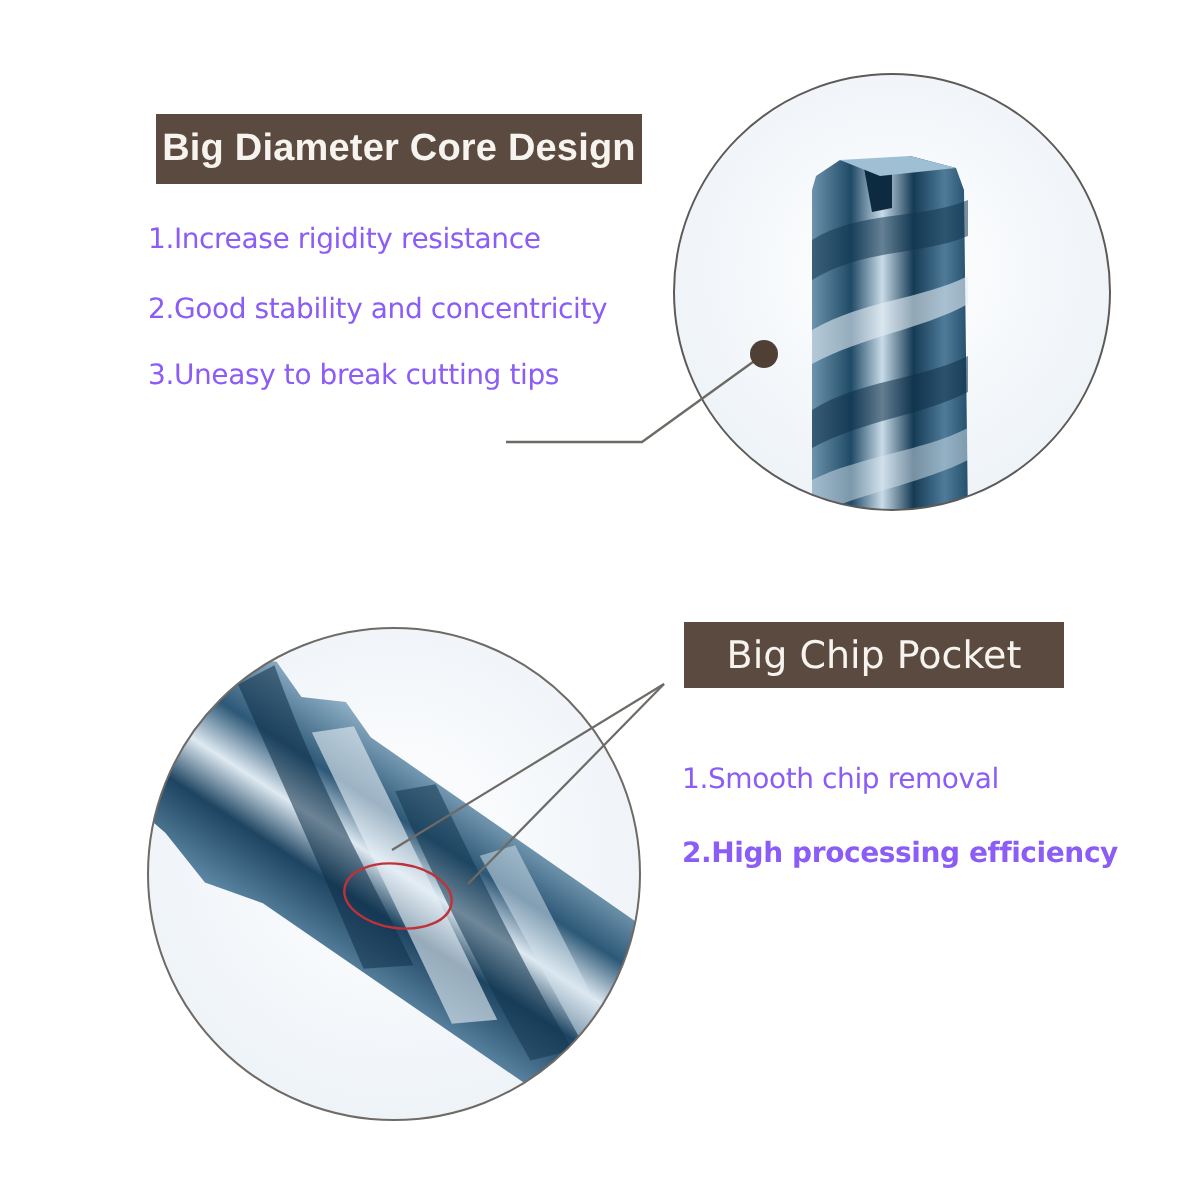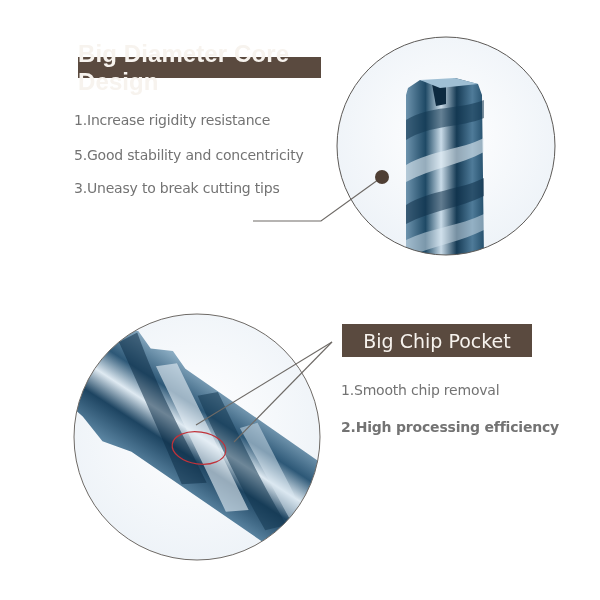--- a/index.html
+++ b/index.html
@@ -1,23 +1,23 @@
 <!DOCTYPE html>
 <html><head>
   <meta charset="utf-8">
   <style>
     html, body { margin:0; padding:0; background:#ffffff; }
     body { width:600px; height:600px; position:relative; overflow:hidden;
            font-family:"Liberation Sans", "DejaVu Sans", sans-serif; }
     .header-box { position:absolute; background:#5a4a3f; color:#f7f3ee;
                   display:flex; align-items:center; justify-content:center;
                   font-weight:normal; }
-    #h1 { left:78px; top:57px; width:243px; height:21px; font-size:24px; font-weight:bold; letter-spacing:0.1px; }
-    #h2 { left:342px; top:324px; width:190px; height:33px; font-size:19px; font-family:"DejaVu Sans", sans-serif; font-weight:normal; }
-    .feat { position:absolute; font-size:14px; color:#737373;
+    #h1 { left:78px; top:57px; width:243px; height:35px; font-size:19px; font-weight:bold; letter-spacing:0.1px; }
+    #h2 { left:342px; top:311px; width:190px; height:33px; font-size:19px; font-family:"DejaVu Sans", sans-serif; font-weight:normal; }
+    .feat { position:absolute; font-size:14px; color:#8b5cf6;
             font-family:"DejaVu Sans", sans-serif; white-space:nowrap; letter-spacing:-0.2px; }
     svg.overlay { position:absolute; left:0; top:0; width:600px; height:600px; }
   </style>
 </head>
 <body>
 
 <svg class="overlay" viewBox="0 0 600 600">
   <defs>
     <radialGradient id="bg1" cx="50%" cy="45%" r="55%">
       <stop offset="0%" stop-color="#ffffff"></stop>
@@ -76,18 +76,18 @@
   </g>
 
   <ellipse cx="199" cy="448" rx="27" ry="16" fill="none" stroke="#c0323a" stroke-width="1.2" transform="rotate(8 199 448)"></ellipse>
 
   <line x1="332" y1="342" x2="196" y2="425" stroke="#6e6a66" stroke-width="1.1"></line>
   <line x1="332" y1="342" x2="234" y2="442" stroke="#6e6a66" stroke-width="1.1"></line>
 </svg>
 
 <div id="h1" class="header-box">Big Diameter Core Design</div>
 <div class="feat" style="left:74px; top:112px;">1.Increase rigidity resistance</div>
-<div class="feat" style="left:74px; top:147px;">5.Good stability and concentricity</div>
+<div class="feat" style="left:74px; top:147px;">2.Good stability and concentricity</div>
 <div class="feat" style="left:74px; top:180px;">3.Uneasy to break cutting tips</div>
 
 <div id="h2" class="header-box">Big Chip Pocket</div>
 <div class="feat" style="left:341px; top:382px;text-align:right;">1.Smooth chip removal</div>
 <div class="feat" style="left:341px; top:419px;font-weight:bold;">2.High processing efficiency</div>
 
 </body></html>

